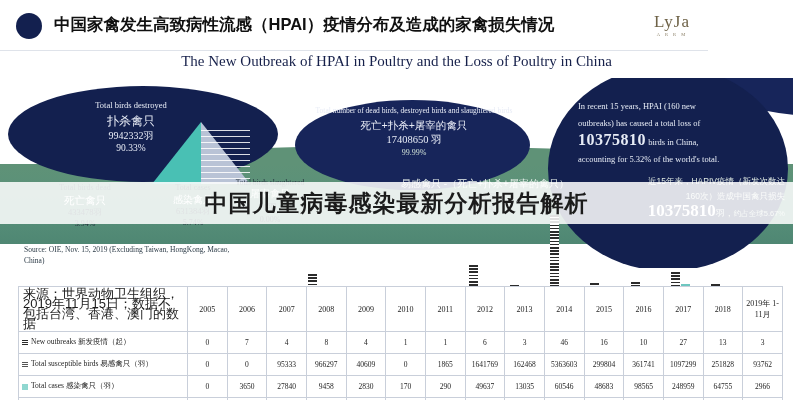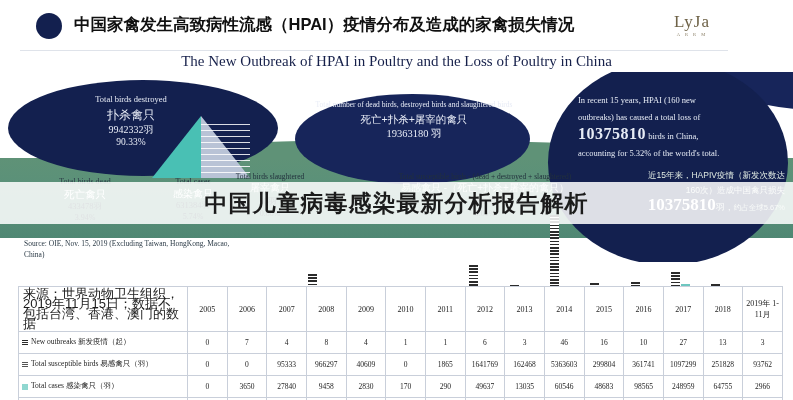--- a/index.html
+++ b/index.html
@@ -9,21 +9,20 @@
     font-family:"Liberation Serif", serif;
     position:relative;
   }
   #page{position:relative;width:793px;height:400px;overflow:hidden;background:#fff;}
 
   
   .titlebar{
     position:absolute;left:0;top:0;width:708px;height:50px;
     background:#ffffff;
     border-bottom:1px solid #dfe3ea;
-    margin-left:20px;
   }
   .title-dot{
     position:absolute;left:16px;top:13px;width:26px;height:26px;border-radius:50%;
     background:#13204f;
   }
   .title-cn{
     position:absolute;left:54px;top:14px;
     font-family:"Liberation Sans", sans-serif;
     font-weight:bold;font-size:16.5px;color:#101010;letter-spacing:0px;
     white-space:nowrap;
@@ -41,21 +40,21 @@
     position:absolute;left:0;top:52px;width:793px;height:26px;
     text-align:center;
   }
   .subtitle span{
     font-family:"Liberation Serif", serif;
     font-size:15px;color:#16204a;white-space:nowrap;
   }
 
   
   .art{
-    position:absolute;left:0;top:72px;width:793px;height:190px;overflow:hidden;
+    position:absolute;left:0;top:78px;width:793px;height:190px;overflow:hidden;
     background:#ffffff;
   }
   
   .wedge-tr{
     position:absolute;right:-40px;top:-32px;width:150px;height:70px;
     background:#17255a;border-radius:0 0 0 100%;
     transform:skewX(-18deg);
   }
 
   
@@ -260,21 +259,22 @@
     <div class="tb t-destroyed">
       <span class="en">Total birds destroyed</span>
       <span class="cn">扑杀禽只</span>
       <span class="num">9942332羽</span>
       <span class="pct">90.33%</span>
     </div>
 
     <div class="tb t-mid">
       <span class="en">Total number of dead birds, destroyed birds and slaughtered birds</span>
       <span class="cn">死亡+扑杀+屠宰的禽只</span>
-      <span class="num">19363180 羽</span>
+      <span class="num">17408650 羽</span>
+      <span class="pct">99.99%</span>
     </div>
 
     <div class="tb t-dead">
       <span class="en">Total birds dead</span>
       <span class="cn">死亡禽只</span>
       <span class="num">433478羽</span>
       <span class="pct">3.94%</span>
     </div>
 
     <div class="tb t-infect">
@@ -285,21 +285,20 @@
     </div>
 
     <div class="tb t-slaughter">
       <span class="en">Total birds slaughtered</span>
       <span class="cn">屠宰禽只</span>
       <span class="num">0羽</span>
       <span class="pct">0.00%</span>
     </div>
 
     <div class="tb t-remain">
-      <span class="en">Total susceptible birds - (dead + destroyed + slaughtered)</span>
       <span class="cn">易感禽只 -（死亡+扑杀+屠宰的禽只）</span>
       <span class="num">568 羽</span>
       <span class="pct">0.01%</span>
     </div>
 
     <div class="tb t-right">
       <p>In recent 15 years, HPAI  (160 new</p>
       <p>outbreaks) has caused a total loss of</p>
       <p><span class="big">10375810</span><span> birds in China,</span></p>
       <p>accounting for 5.32% of the world's total.</p>

